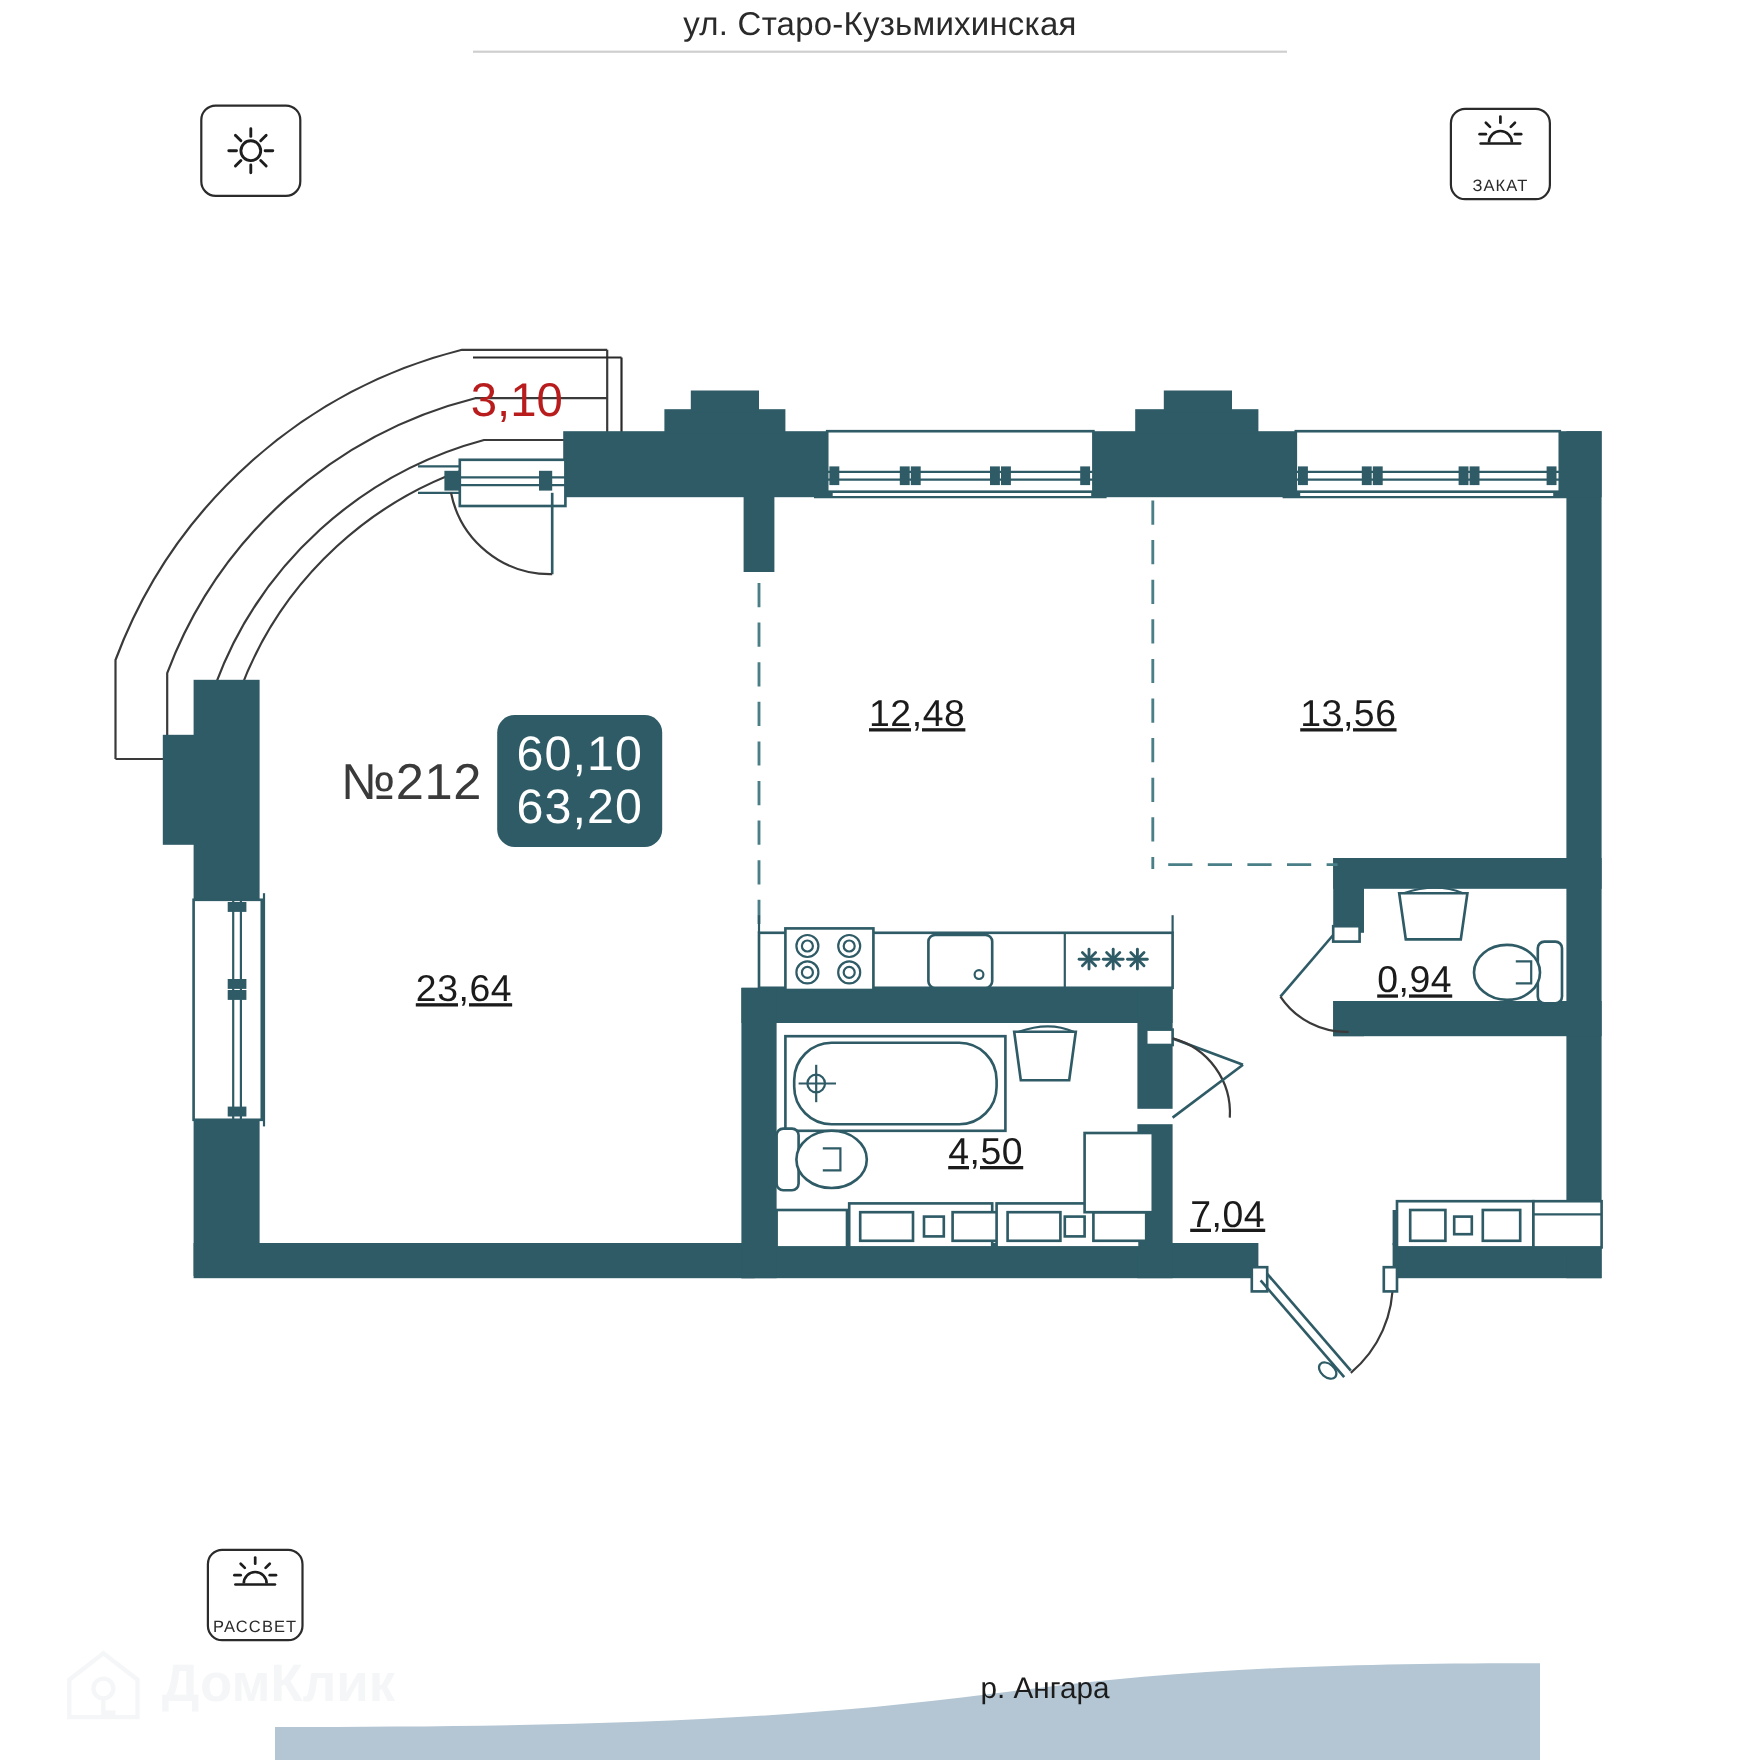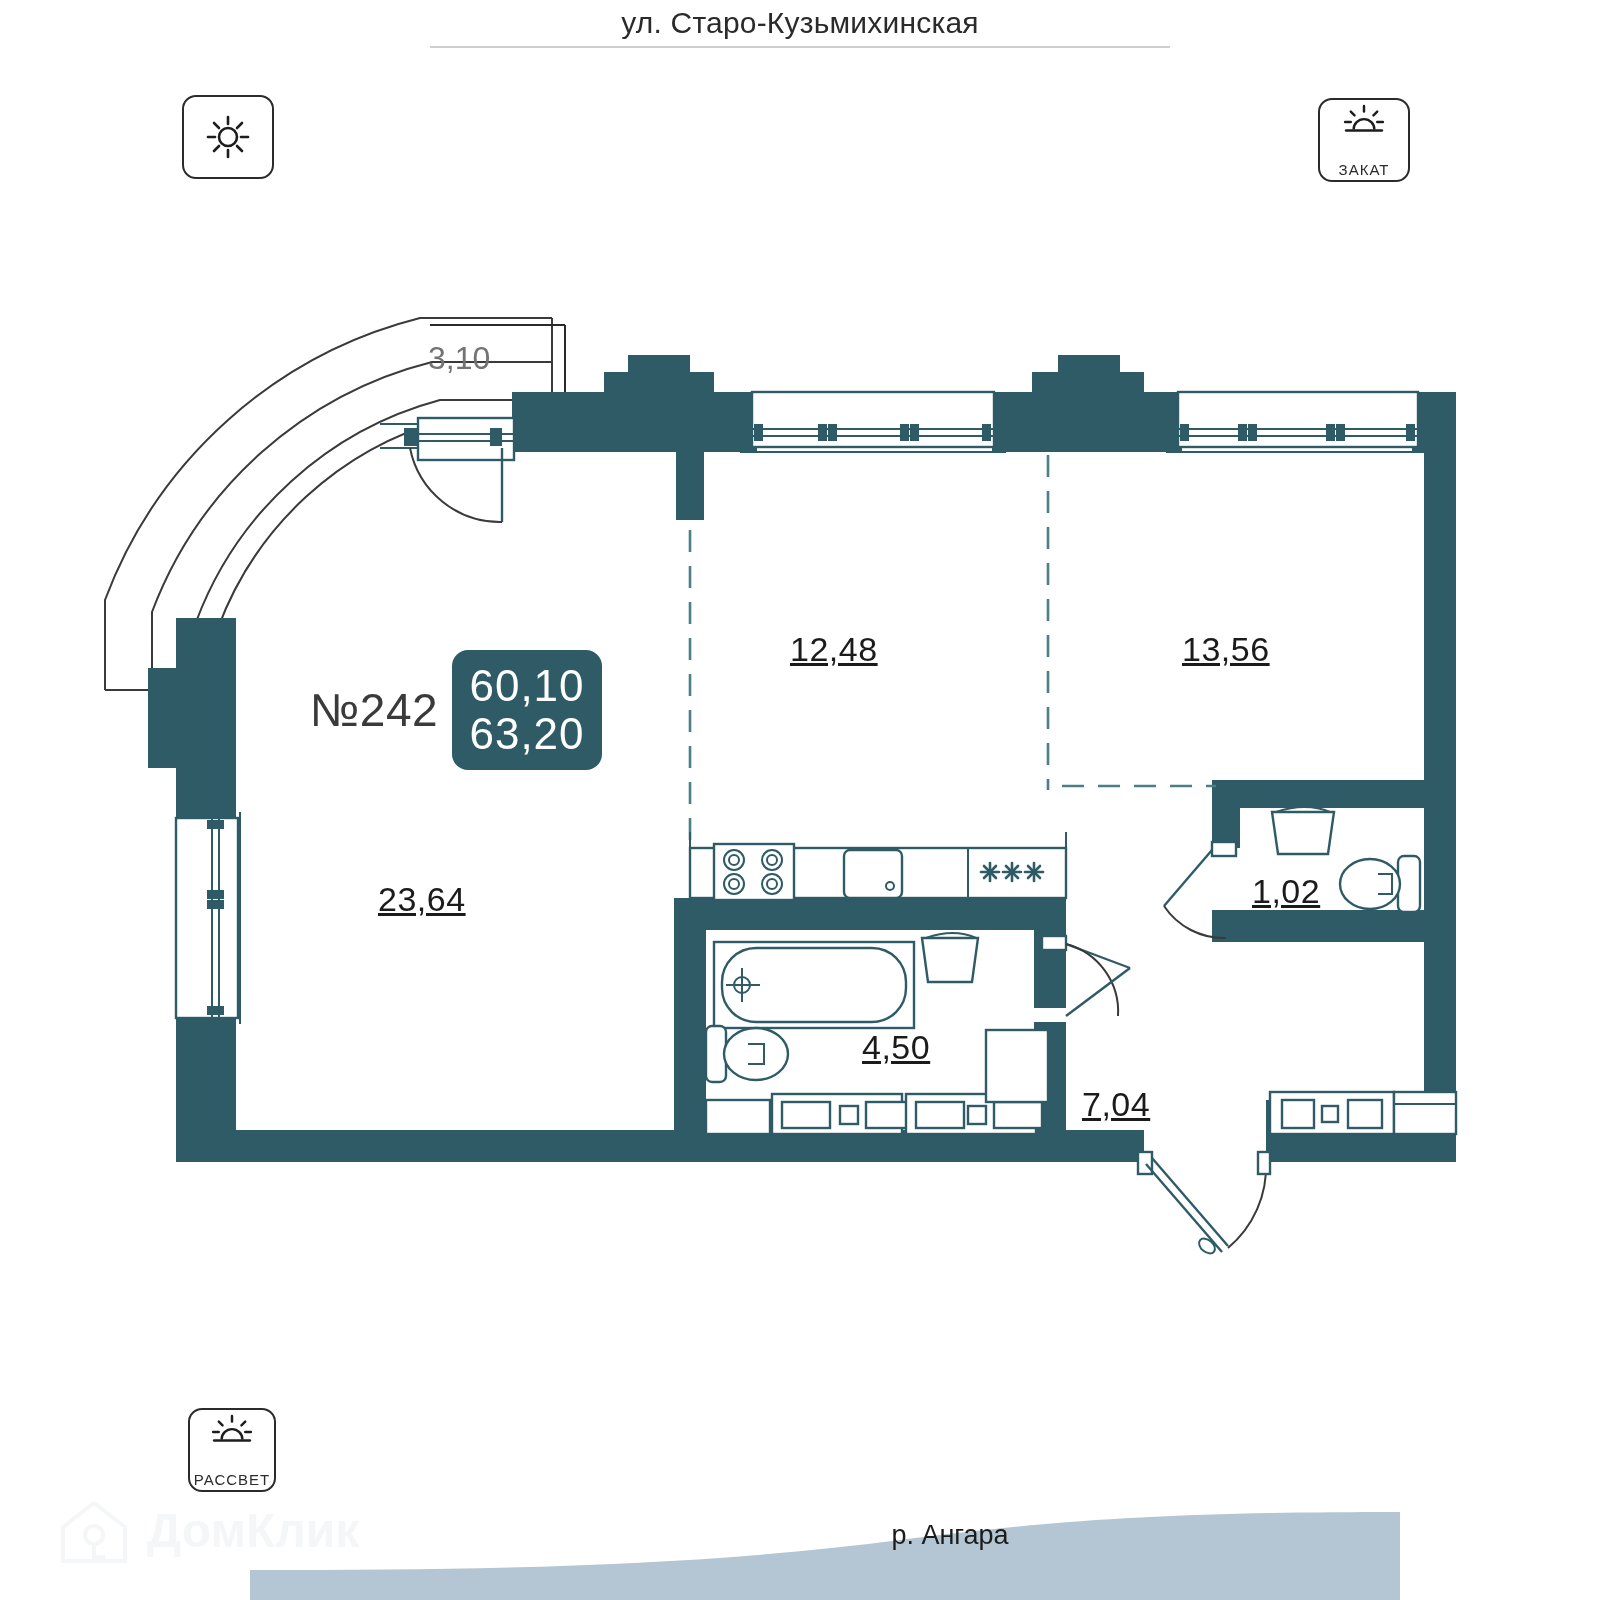--- a/index.html
+++ b/index.html
@@ -57,21 +57,21 @@
   
   #plan{position:absolute;left:0;top:0;width:1600px;height:1600px;}
 
   
   .area{
     position:absolute;font-size:34px;color:#1b1b1b;white-space:nowrap;
     letter-spacing:.5px;
     text-decoration:underline;
   }
   .dim{
-    position:absolute;font-size:32px;color:#737373;white-space:nowrap;
+    position:absolute;font-size:43px;color:#b91c1c;white-space:nowrap;
   }
 
   
   #apt-number{
     position:absolute;left:310px;top:683px;font-size:46px;color:#3a3a3a;
     letter-spacing:.5px;
   }
   #area-badge{
     position:absolute;left:452px;top:650px;width:150px;height:120px;
     background:#2e5b66;border-radius:16px;
@@ -393,24 +393,24 @@
       <ellipse class="ln2" cx="1207" cy="1246" rx="9" ry="6" transform="rotate(40 1207 1246)"></ellipse>
     </g>
 
   </svg>
 
   <div class="dim" style="left:428px;top:340px;">3,10</div>
   <div class="area" style="left:378px;top:880px;">23,64</div>
   <div class="area" style="left:790px;top:630px;">12,48</div>
   <div class="area" style="left:1182px;top:630px;">13,56</div>
   <div class="area" style="left:862px;top:1028px;">4,50</div>
-  <div class="area" style="left:1252px;top:872px;">1,02</div>
+  <div class="area" style="left:1252px;top:872px;">0,94</div>
   <div class="area" style="left:1082px;top:1085px;">7,04</div>
 
-  <div id="apt-number">№242</div>
+  <div id="apt-number">№212</div>
   <div id="area-badge">
     <div>60,10</div>
     <div>63,20</div>
   </div>
 
   <div class="river-label">р. Ангара</div>
 
 </div>
 
 </body></html>

